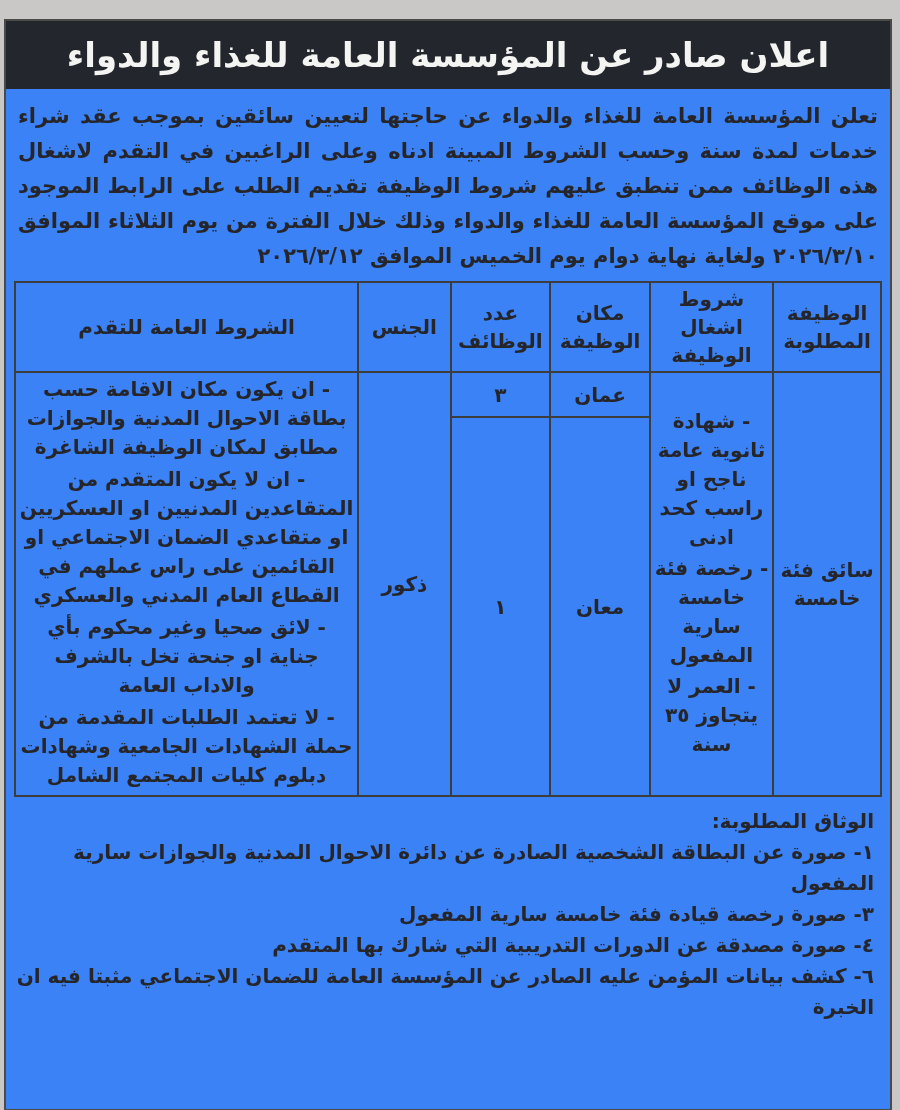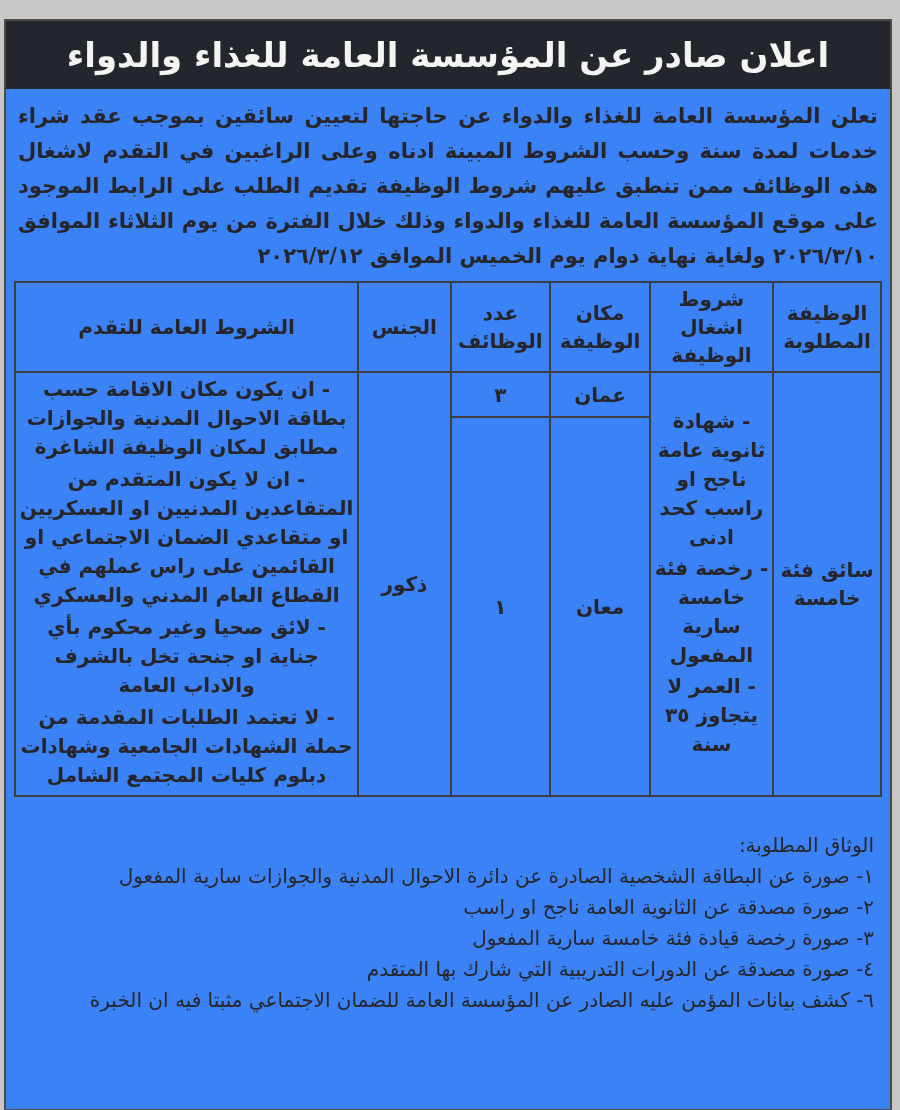--- a/index.html
+++ b/index.html
@@ -47,23 +47,22 @@
   th.c-gender{width:90px;}
   th.c-general{width:334px;border-radius:24px;}
   tr.hdr{height:72px;}
   tr.sub1{height:45px;}
   td.vtop{vertical-align:top;padding-top:8px;margin-top:27px;}
   .cond-item{margin-bottom:2px;line-height:29px;}
   .gen-item{margin-bottom:3px;line-height:29px;}
   .docs{
     direction:rtl;text-align:right;
     padding:9px 16px 0 0;
-    font-size:20px;font-weight:normal;color:#26262a;
+    font-size:20px;font-weight:bold;color:#26262a;
     line-height:31px;
-    margin-top:24px;
   }
   .docs .doc-line{margin:0;}
 </style>
 </head>
 <body>
 
 <div class="sheet">
 
   <div class="title-bar">
     <span>اعلان صادر عن المؤسسة العامة للغذاء والدواء</span>
@@ -101,20 +100,19 @@
     <tr>
       <td class="vtop">معان</td>
       <td class="vtop">١</td>
     </tr>
   </tbody>
     </table>
 
   <div class="docs">
     <div class="doc-line">الوثاق المطلوبة:</div>
     <div class="doc-line">١- صورة عن البطاقة الشخصية الصادرة عن دائرة الاحوال المدنية والجوازات سارية المفعول</div>
-    <div class="doc-line">٢- صورة مصدقة عن الثانوية العامة ناجح او راسب</div>
     <div class="doc-line">٣- صورة رخصة قيادة فئة خامسة سارية المفعول</div>
     <div class="doc-line">٤- صورة مصدقة عن الدورات التدريبية التي شارك بها المتقدم</div>
     <div class="doc-line">٦- كشف بيانات المؤمن عليه الصادر عن المؤسسة العامة للضمان الاجتماعي مثبتا فيه ان الخبرة</div>
 
   </div>
 
 </div>
 
 </body></html>

